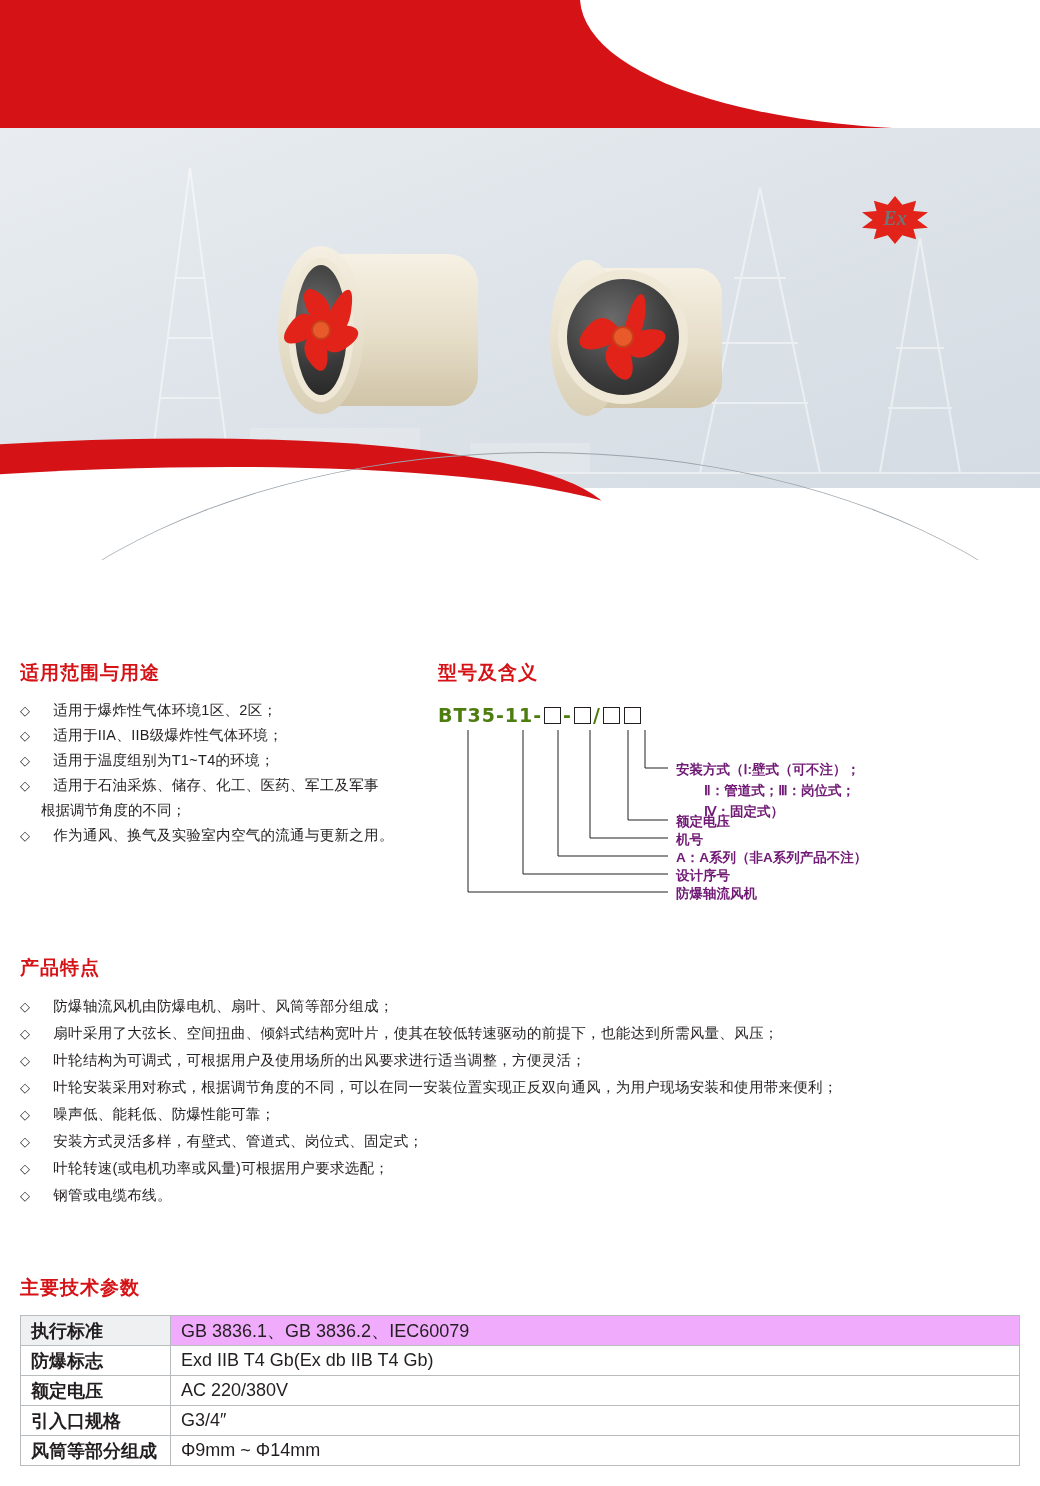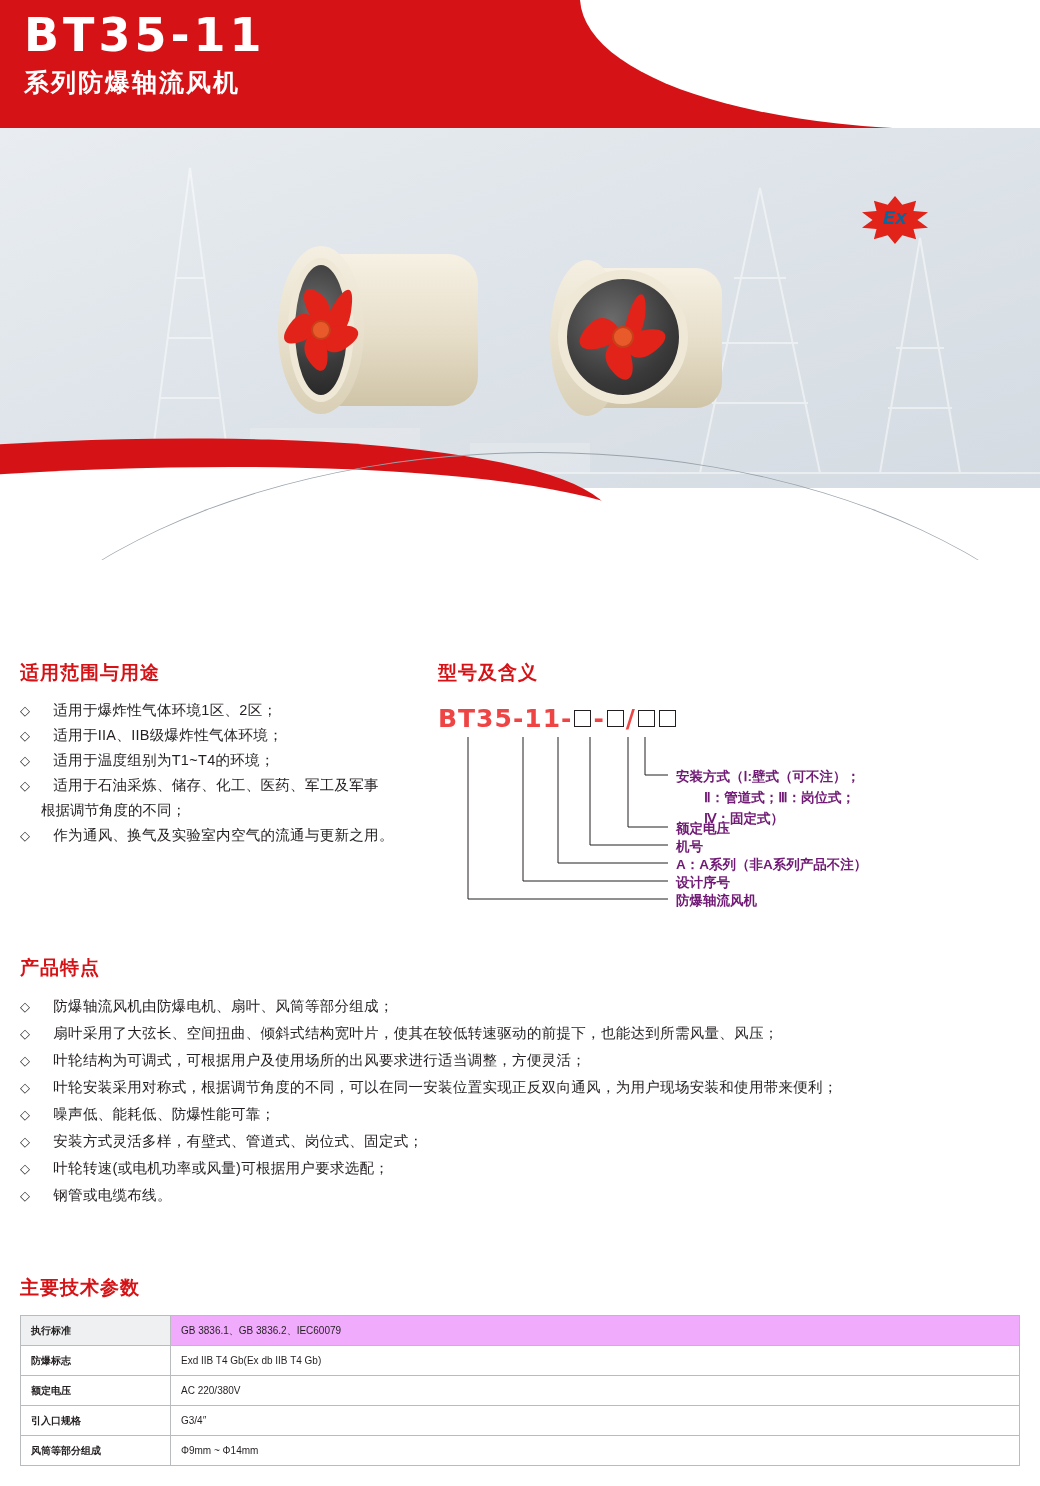--- a/index.html
+++ b/index.html
@@ -43,22 +43,22 @@
   .ex-badge {
     position:absolute; left:862px; top:196px; width:66px; height:48px; z-index:6;
   }
   .ex-star {
     position:absolute; left:0; top:0; width:66px; height:48px;
     background:#e2231a;
     clip-path:polygon(50% 0%,61% 18%,82% 10%,78% 31%,100% 34%,84% 50%,100% 66%,78% 69%,82% 90%,61% 82%,50% 100%,39% 82%,18% 90%,22% 69%,0% 66%,16% 50%,0% 34%,22% 31%,18% 10%,39% 18%);
   }
   .ex-text {
     position:absolute; left:0; top:11px; width:66px; text-align:center;
-    color:#0369a1; font-size:20px; font-weight:bold; font-style:italic;
-    font-family:Liberation Mono, monospace;
+    color:#737373; font-size:20px; font-weight:bold; font-style:italic;
+    font-family:Liberation Serif, serif;
   }
   
   .fan { position:absolute; }
   .fan .shell {
     position:absolute; left:0; top:0; width:100%; height:100%;
     border-radius:50% / 50%;
     background:linear-gradient(180deg,#f4efe2 0%, #e9e1cd 50%, #d9cfb6 100%);
   }
   .fan .body {
     position:absolute; border-radius:14px;
@@ -98,39 +98,39 @@
   }
   .bullet .dia { margin-right:7px; color:#231f20; font-size:13px; }
   .bullet .txt { flex:1;margin-left:16px; }
   .sub-line { font-size:14.5px; line-height:25px; padding-left:21px; }
 
   .col-left { position:absolute; left:20px; top:660px; width:400px; }
   .col-right { position:absolute; left:438px; top:660px; width:580px; }
 
   
   .model-code {
-    margin-top:18px; font-size:25px; font-weight:bold; color:#ef4444;
+    margin-top:18px; font-size:19px; font-weight:bold; color:#4d7c0f;
     letter-spacing:1px; font-family:"DejaVu Sans", sans-serif;
     display:flex; align-items:center;
   }
   .sqbox {
     display:inline-block; width:17px; height:17px; border:1.6px solid #231f20;
     margin:0 2px; vertical-align:middle;
   }
   .leader-area { position:relative; height:190px; margin-top:4px; }
   .leader-area svg { position:absolute; left:0; top:0; }
   .leg { position:absolute; font-size:13.5px; font-weight:bold; color:#701a75; white-space:nowrap; }
 
   .feat { position:absolute; left:20px; top:955px; width:1000px; }
   .feat .bullet { line-height:27px; }
 
   
   .specs { position:absolute; left:20px; top:1275px; width:860px; }
   table { border-collapse:collapse; width:1000px; margin-top:14px; }
-  td { border:1px solid #b9bcbe; height:30px; font-size:10px; padding:0 10px; }
+  td { border:1px solid #b9bcbe; height:30px; font-size:18px; padding:0 10px; }
   td.k { width:150px; font-weight:bold; background:#ffffff; }
   tr.alt td { background:#f0abfc; }
   tr.alt td.k { background:#eef0f2; }
 </style>
 </head>
 <body>
 
 <div class="hero">
   <div class="hero-red"></div>
   <div class="hero-red-swoosh"></div>
@@ -190,24 +190,20 @@
 
   <div class="ex-badge">
     <div class="ex-star"></div>
     <div class="ex-text">Ex</div>
   </div>
 
   <div class="hero-red-bottom"></div>
   <div class="hero-red-bottom2"></div>
   <div class="arc-line"></div>
 
-  <div class="hero-title-wrap">
-    <div class="hero-title">BT35-11</div>
-    <div class="hero-sub">系列防爆轴流风机</div>
-  </div>
 </div>
 
 <div class="col-left">
   <div class="sec-title">适用范围与用途</div>
   <div class="bullets">
     <div class="bullet">
       <span class="dia">◇</span>
       <span class="txt">适用于爆炸性气体环境1区、2区；</span>
     </div>
     <div class="bullet">

